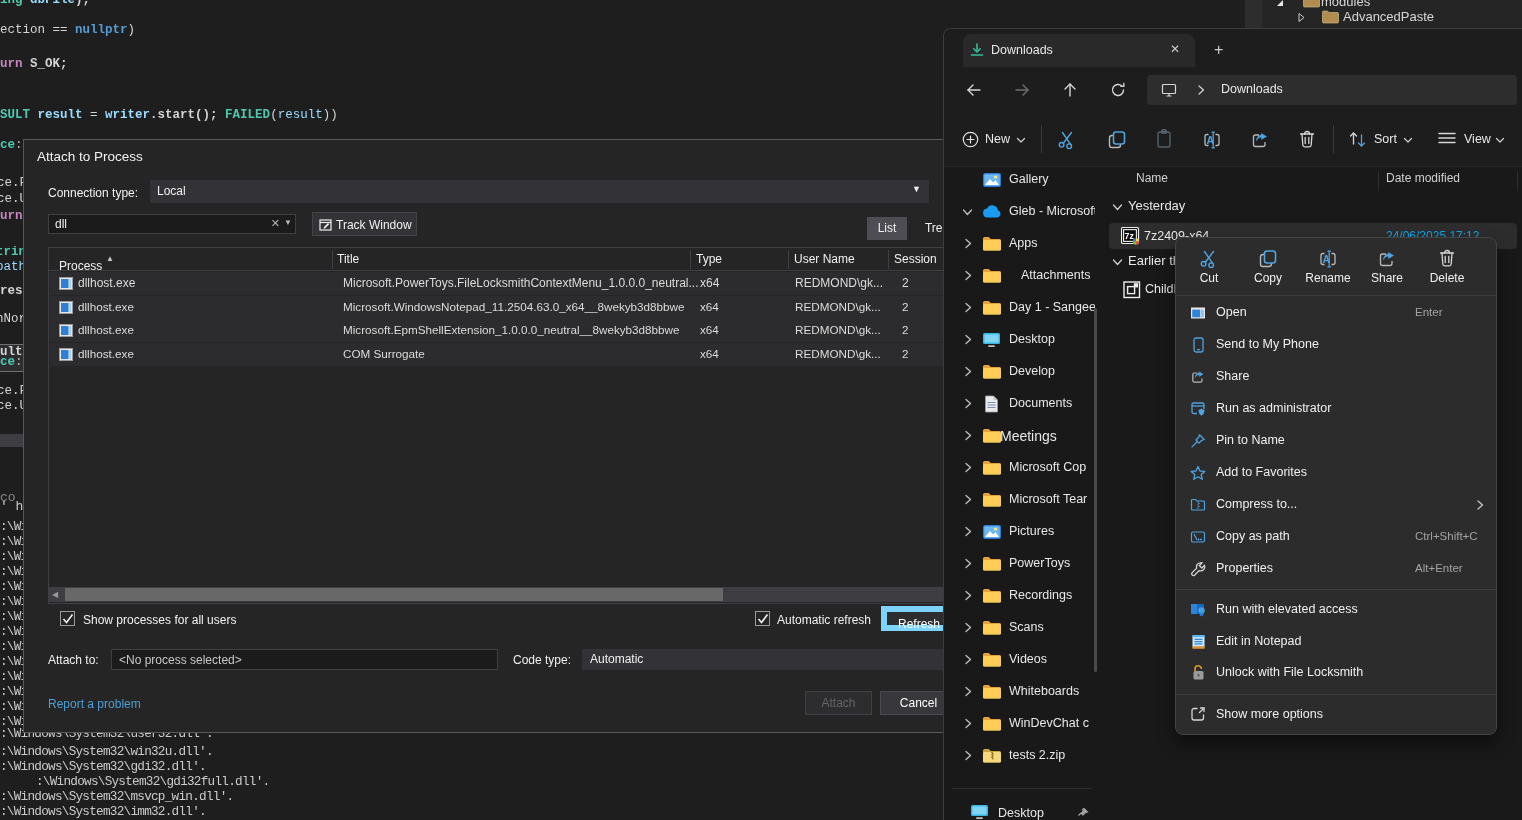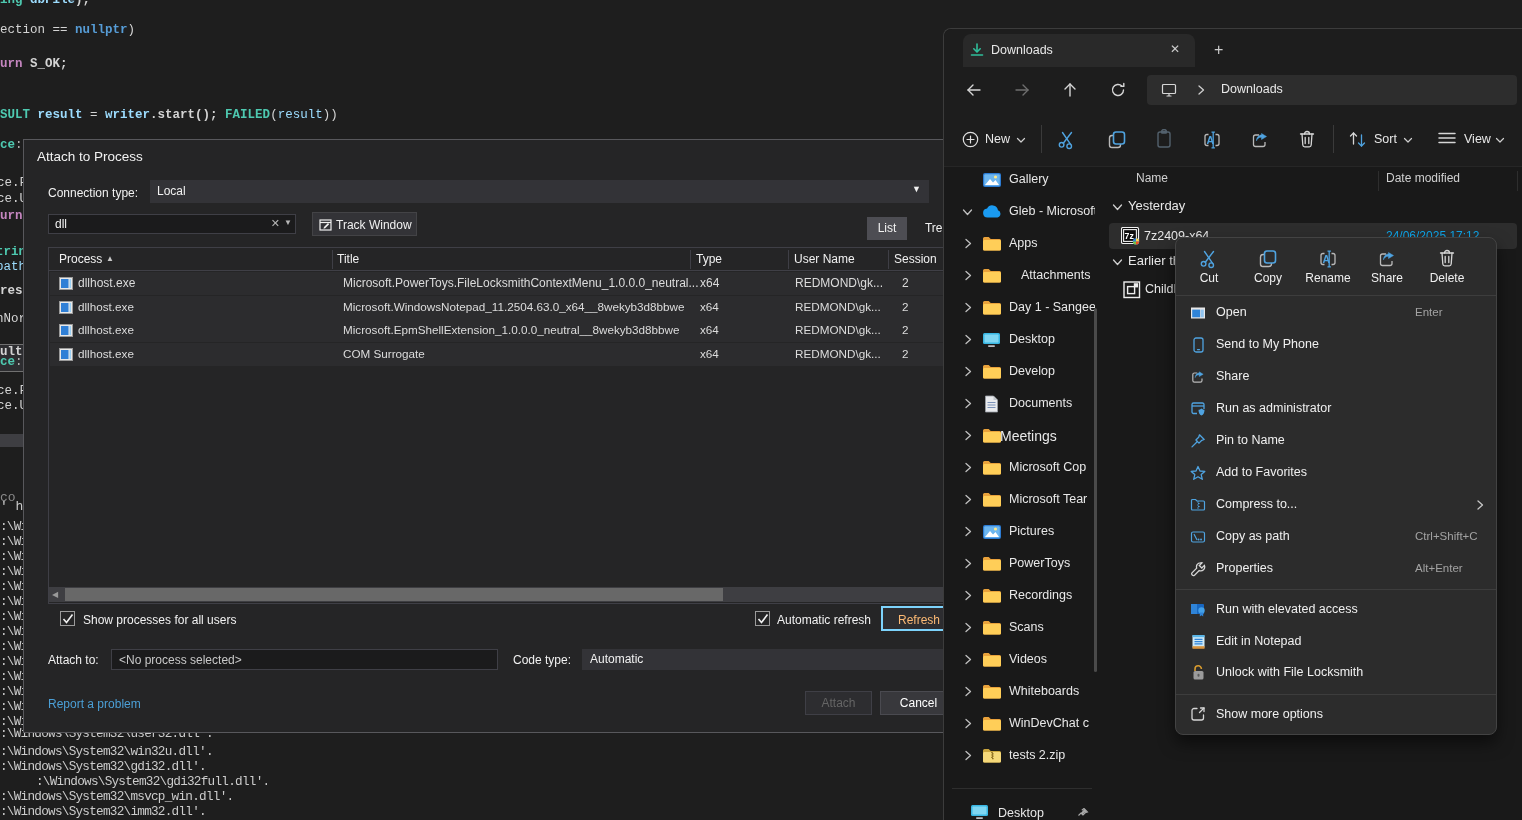--- a/index.html
+++ b/index.html
@@ -84,21 +84,21 @@
         </svg>
       <span class="abs" style="left:23px;top:5px;">Track Window</span>
     </div>
 
     <div class="abs" style="left:843px;top:77px;width:40px;height:23px;background:#4d4d53;text-align:center;line-height:23px;">List</div>
     <div class="abs" style="left:893px;top:77px;width:40px;height:23px;text-align:center;line-height:23px;">Tree</div>
 
     <div class="abs" style="left:24px;top:107px;width:896px;height:357px;background:#252526;border:1px solid #3f3f46;border-right:none;">
 
       <div class="abs" style="left:0;top:0;width:100%;height:23px;border-bottom:1px solid #3f3f46;color:#f1f1f1;">
-        <span class="abs" style="left:10px;top:4px;">Process</span>
+        <span class="abs" style="left:10px;top:11px;">Process</span>
         <span class="abs" style="left:57px;top:6px;font-size:8px;color:#c8c8c8;">▲</span>
         <span class="abs" style="left:288px;top:4px;">Title</span>
         <span class="abs" style="left:647px;top:4px;">Type</span>
         <span class="abs" style="left:745px;top:4px;">User Name</span>
         <span class="abs" style="left:845px;top:4px;">Session</span>
         <span class="abs" style="left:283px;top:2px;width:1px;height:19px;background:#3f3f46;"></span>
         <span class="abs" style="left:641px;top:2px;width:1px;height:19px;background:#3f3f46;"></span>
         <span class="abs" style="left:739px;top:2px;width:1px;height:19px;background:#3f3f46;"></span>
         <span class="abs" style="left:839px;top:2px;width:1px;height:19px;background:#3f3f46;"></span>
       </div>
@@ -160,36 +160,56 @@
     <div class="abs" style="left:36px;top:471px;width:15px;height:15px;background:#252526;border:1px solid #9b9b9b;"></div>
     <svg class="abs" style="left:38px;top:473px;" width="12" height="12" viewBox="0 0 12 12" fill="none" stroke="#f1f1f1" stroke-width="1.6">
         <path d="M1.5 6 L4.5 9.5 L10.5 1.5"></path>
       </svg>
     <div class="abs" style="left:59px;top:473px;">Show processes for all users</div>
     <div class="abs" style="left:731px;top:471px;width:15px;height:15px;background:#252526;border:1px solid #9b9b9b;"></div>
     <svg class="abs" style="left:733px;top:473px;" width="12" height="12" viewBox="0 0 12 12" fill="none" stroke="#f1f1f1" stroke-width="1.6">
         <path d="M1.5 6 L4.5 9.5 L10.5 1.5"></path>
       </svg>
     <div class="abs" style="left:753px;top:473px;">Automatic refresh</div>
-    <div class="abs" style="left:857px;top:466px;width:76px;height:25px;background:#2d2d30;border:2px solid #7dd3fc;color:#fdba74;text-align:center;line-height:24px;">Refresh</div>
+    <div class="abs" style="left:857px;top:466px;width:76px;height:25px;background:#2d2d30;border:6px solid #7dd3fc;color:#ffffff;text-align:center;line-height:24px;">Refresh</div>
 
     <div class="abs" style="left:24px;top:513px;">Attach to:</div>
     <div class="abs" style="left:87px;top:509px;width:387px;height:21px;background:#1b1b1c;border:1px solid #3f3f46;color:#c8c8c8;">
         <span class="abs" style="left:7px;top:3px;">&lt;No process selected&gt;</span>
       </div>
     <div class="abs" style="left:489px;top:513px;">Code type:</div>
     <div class="abs" style="left:558px;top:509px;width:375px;height:21px;background:#333337;">
         <span class="abs" style="left:8px;top:3px;">Automatic</span>
       </div>
 
     <div class="abs" style="left:24px;top:557px;color:#4b9fd6;">Report a problem</div>
     <div class="abs" style="left:781px;top:551px;width:67px;height:24px;background:#2d2d30;border:1px solid #3f3f46;color:#656565;text-align:center;line-height:23px;">Attach</div>
     <div class="abs" style="left:856px;top:551px;width:77px;height:24px;background:#38383c;border:1px solid #4a4a50;color:#ffffff;text-align:center;line-height:23px;">Cancel</div>
   </div>
 
+  <div id="vstop" class="abs" style="left:943px;top:0;width:579px;height:28px;background:#1e1e1e;overflow:hidden;">
+    <div class="abs" style="left:302px;top:0;width:17px;height:28px;background:#2d2d2d;"></div>
+    <div class="abs" style="left:319px;top:0;width:260px;height:28px;background:#252526;"></div>
+
+    <svg class="abs" style="left:332px;top:-2px;" width="10" height="10" viewBox="0 0 10 10">
+        <path d="M8 2 V8 H2 Z" fill="#e8e8e8"></path>
+      </svg>
+    <svg class="abs" style="left:360px;top:-6px;" width="17" height="14" viewBox="0 0 17 14">
+        <path d="M0.5 2 a1 1 0 0 1 1 -1 h4 l1.5 1.5 H15.5 a1 1 0 0 1 1 1 V12 a1 1 0 0 1 -1 1 H1.5 a1 1 0 0 1 -1 -1 Z" fill="#b08d4e" stroke="#dcc896" stroke-width="0.6"></path>
+      </svg>
+    <div class="abs mono" style="left:378px;top:-6px;font-size:13px;color:#d8d8d8;font-family:'Liberation Sans';">modules</div>
+
+    <svg class="abs" style="left:354px;top:12px;" width="9" height="11" viewBox="0 0 9 11" fill="none" stroke="#cccccc" stroke-width="1">
+        <path d="M2 1.5 L7 5.5 L2 9.5 Z"></path>
+      </svg>
+    <svg class="abs" style="left:379px;top:10px;" width="17" height="14" viewBox="0 0 17 14">
+        <path d="M0.5 2 a1 1 0 0 1 1 -1 h4 l1.5 1.5 H15.5 a1 1 0 0 1 1 1 V12 a1 1 0 0 1 -1 1 H1.5 a1 1 0 0 1 -1 -1 Z" fill="#b08d4e" stroke="#dcc896" stroke-width="0.6"></path>
+      </svg>
+    <div class="abs" style="left:400px;top:9px;font-size:13px;color:#d8d8d8;">AdvancedPaste</div>
+  </div>
 
   <div id="explorer" class="abs" style="left:943px;top:28px;width:579px;height:792px;background:#191919;border-left:1px solid #3c3c3c;border-top:1px solid #3c3c3c;border-top-left-radius:8px;color:#e8e8e8;font-size:12px;">
 
     <div class="abs" style="left:0;top:0;width:579px;height:38px;background:#1d1d1d;border-top-left-radius:8px;"></div>
     <div class="abs" style="left:19px;top:5px;width:232px;height:33px;background:#292929;border-radius:8px 8px 0 0;">
       <svg class="abs" style="left:6px;top:8px;" width="16" height="16" viewBox="0 0 16 16" fill="none" stroke="#2fbf9b" stroke-width="1.6" stroke-linecap="round" stroke-linejoin="round">
           <path d="M8 2 V9.5"></path>
           <path d="M4.8 6.8 L8 10 L11.2 6.8"></path>
           <path d="M2.5 13 H13.5"></path>
         </svg>

